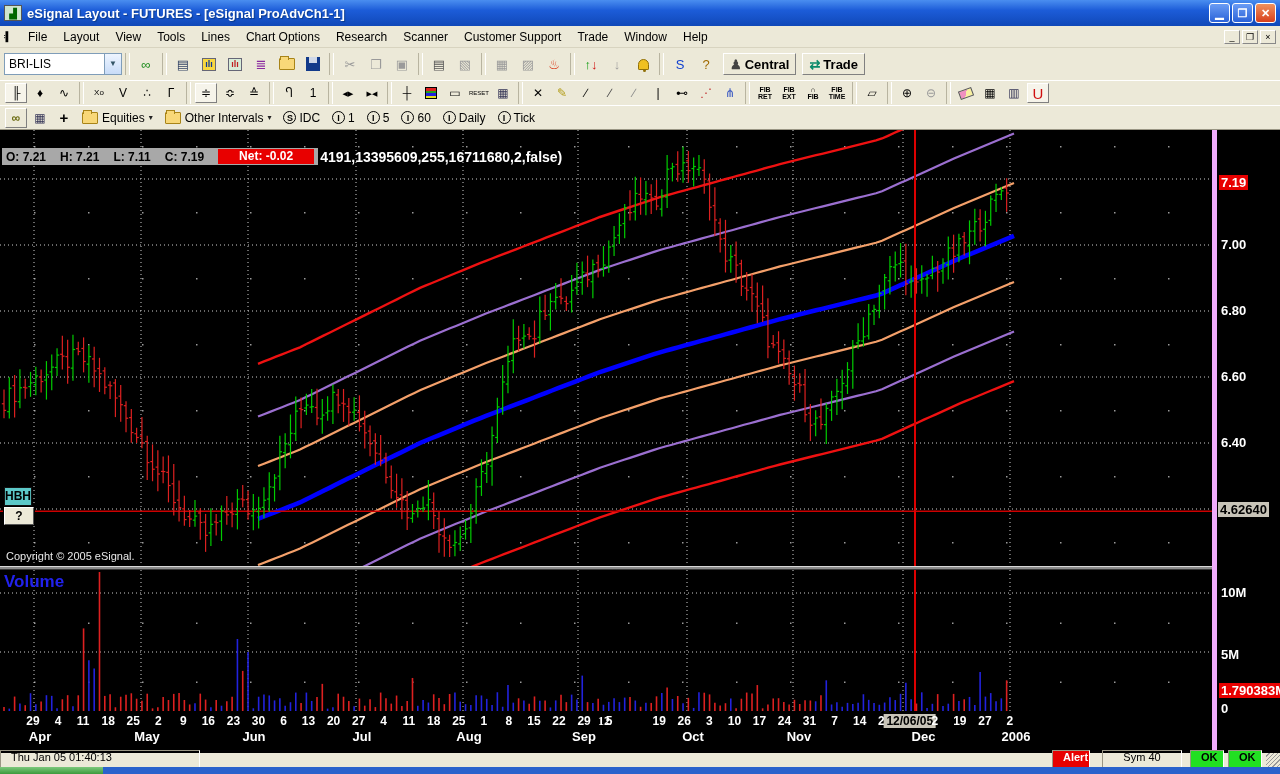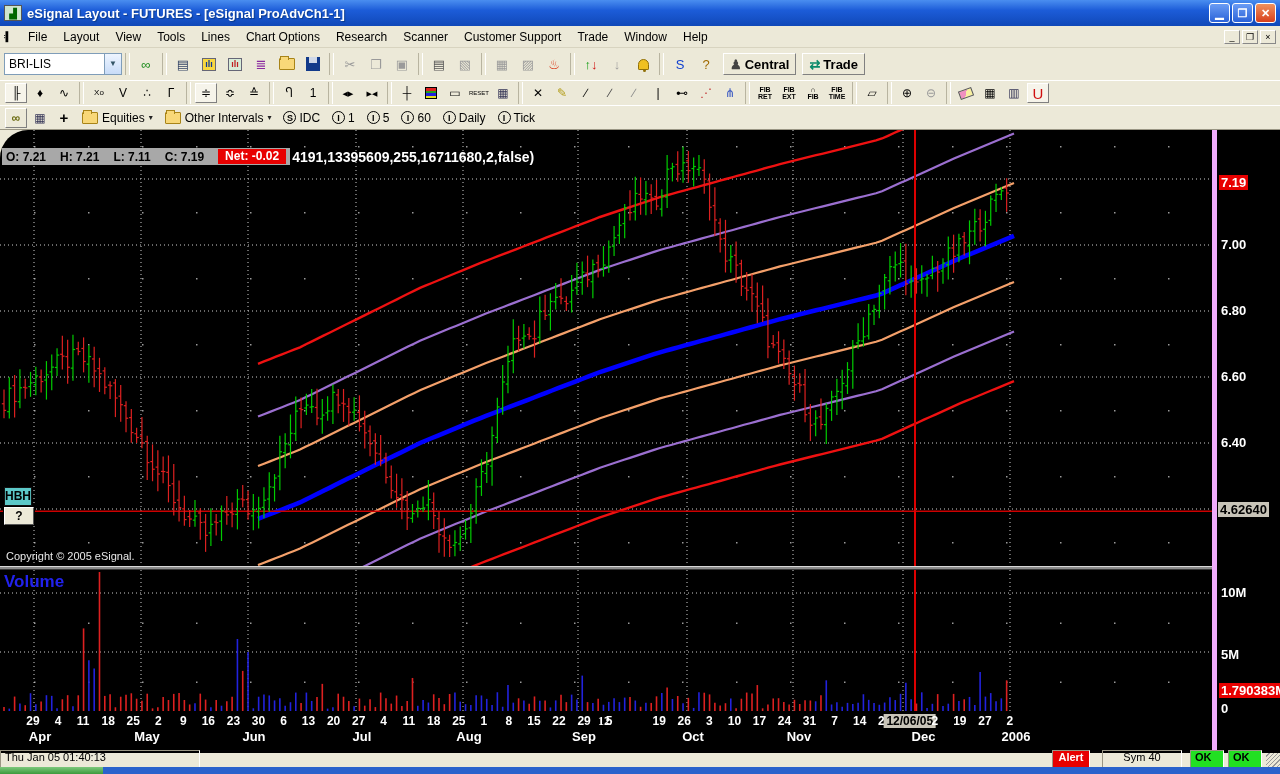--- a/index.html
+++ b/index.html
@@ -55,51 +55,51 @@
   .icon-eraser { width:14px; height:9px; background:linear-gradient(120deg,#f090c0 50%,#f8f0a0 50%); border:1px solid #555; transform:rotate(-20deg); }
   .icon-bell { width:11px; height:11px; background:#f0c020; border:1px solid #907008; border-radius:50% 50% 10% 10%; position:relative; }
   .icon-bell::after { content:""; position:absolute; left:4px; bottom:-3px; width:3px; height:3px; background:#907008; border-radius:50%; }
   .circ { display:inline-block; width:13px; height:13px; border:1px solid #000; border-radius:50%; font-size:9px;
     line-height:12px; text-align:center; margin-right:3px; font-weight:bold; }
   .tb3item { display:flex; align-items:center; margin:0 6px; }
   .tb3item .lbl { margin-left:4px; }
   .dropcaret { font-size:8px; margin-left:4px; color:#222; }
 
   
-  #chartarea { position:absolute; left:0; top:130px; width:1280px; height:623px; background:#000;border-radius:28px; }
+  #chartarea { position:absolute; left:0; top:130px; width:1280px; height:623px; background:#000; }
   #price-svg { position:absolute; left:0; top:0; }
   #vol-svg { position:absolute; left:0; top:440px; }
   .pane-divider { position:absolute; left:0; top:436px; width:1212px; height:4px; background:#8a8a8a; border-top:1px solid #d6d6d6; border-bottom:1px solid #3a3a3a; }
   .right-axis { position:absolute; left:1212px; top:0; width:68px; height:623px; background:#000; border-left:5px solid #f0abfc; }
   .ra-label { position:absolute; left:4px; color:#fff; font-weight:bold; font-size:13px; white-space:nowrap; }
   .ra-label.redbox { background:#e80000; color:#fff; padding:0 2px; left:2px; }
   .ra-label.graybox { background:#c8c4b8; color:#000; padding:0 2px; left:1px; }
 
   .ohlc-header { position:absolute; left:2px; top:18px; display:flex; align-items:center; height:17px; font-size:12px; font-weight:bold; }
   .ohlc-gray { background:#a8a8a8; color:#000; display:flex; align-items:center; height:17px; padding:0 4px; }
   .ohlc-gray span { margin-right:14px; }
-  .net-box { background:#e80000; color:#fff; padding:0 7px; height:15px; line-height:15px; }
+  .net-box { background:#e80000; color:#fff; padding:0 21px; height:15px; line-height:15px; }
   .params { color:#fff; font-size:14px; font-weight:bold; margin-left:2px; letter-spacing:0px; }
 
   .hbh-box { position:absolute; left:4px; top:357px; width:28px; height:19px; background:#5cc8c8; border:1px solid #111;
     color:#000; font-weight:bold; font-size:12px; text-align:center; line-height:17px; }
   .q-box { position:absolute; left:4px; top:377px; width:30px; height:18px; background:#ece9d8; border:1px solid #fff;
     border-right-color:#555; border-bottom-color:#555; box-shadow:0 0 0 1px #000; color:#000; font-weight:bold; font-size:12px; text-align:center; line-height:16px; }
   .copyright { position:absolute; left:6px; top:420px; color:#e8e8e8; font-size:11px; }
   .volume-title { position:absolute; left:4px; top:442px; color:#2222ee; font-weight:bold; font-size:17px; }
 
   .date-axis { position:absolute; left:0; top:582px; width:1212px; height:41px; background:#000; }
   .dtick { position:absolute; top:2px; color:#fff; font-weight:bold; font-size:12px; transform:translateX(-50%); }
   .dtick.hl { background:#c8c4b8; color:#000; padding:0 3px; }
   .dmonth { position:absolute; top:17px; color:#fff; font-weight:bold; font-size:13px; transform:translateX(-50%); }
 
   
   .statusbar { position:absolute; left:0; top:753px; width:1280px; height:14px; background:#ece9d8; font-size:11px;
     display:flex; align-items:center; }
-  .sb-cell { height:20px; line-height:13px; padding:0 4px; border:1px solid #9a9684; border-right-color:#fff; border-bottom-color:#fff; color:#000; }
+  .sb-cell { height:20px; line-height:13px; padding:0 10px; border:1px solid #9a9684; border-right-color:#fff; border-bottom-color:#fff; color:#000; }
   .sb-time { width:200px; }
   .sb-spacer { flex:1; border:none; }
   .sb-alert { background:#e80000; color:#fff; font-weight:bold; width:38px; text-align:center; margin-right:12px; }
   .sb-sym { width:80px; text-align:center; margin-right:8px; }
   .sb-ok { background:#22e022; color:#000; font-weight:bold; width:34px; text-align:left; margin-right:4px; }
   .sb-grip { width:14px; height:14px; background:repeating-linear-gradient(135deg,#ece9d8 0 2px,#999 2px 3px); }
   .bottom-strip { position:absolute; left:0; top:767px; width:1280px; height:7px; background:#2a62cc; }
   .bottom-strip .green { position:absolute; left:0; top:0; width:103px; height:7px; background:linear-gradient(#7cc87c,#3c9a3c); }
 </style>
 </head>

